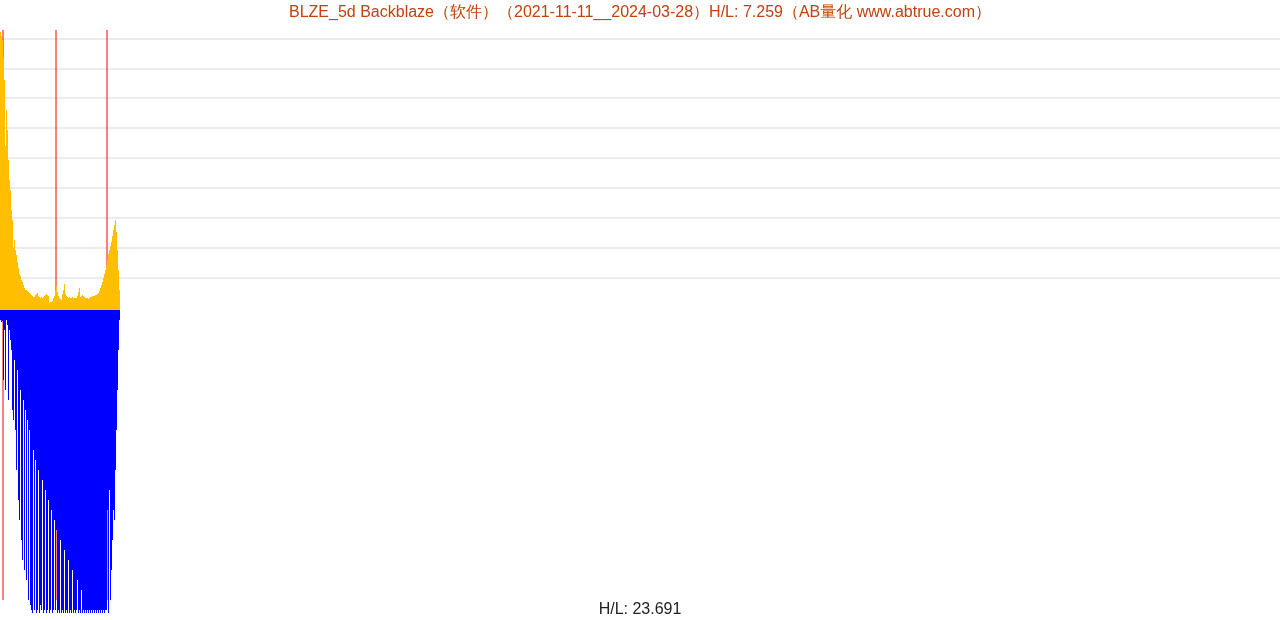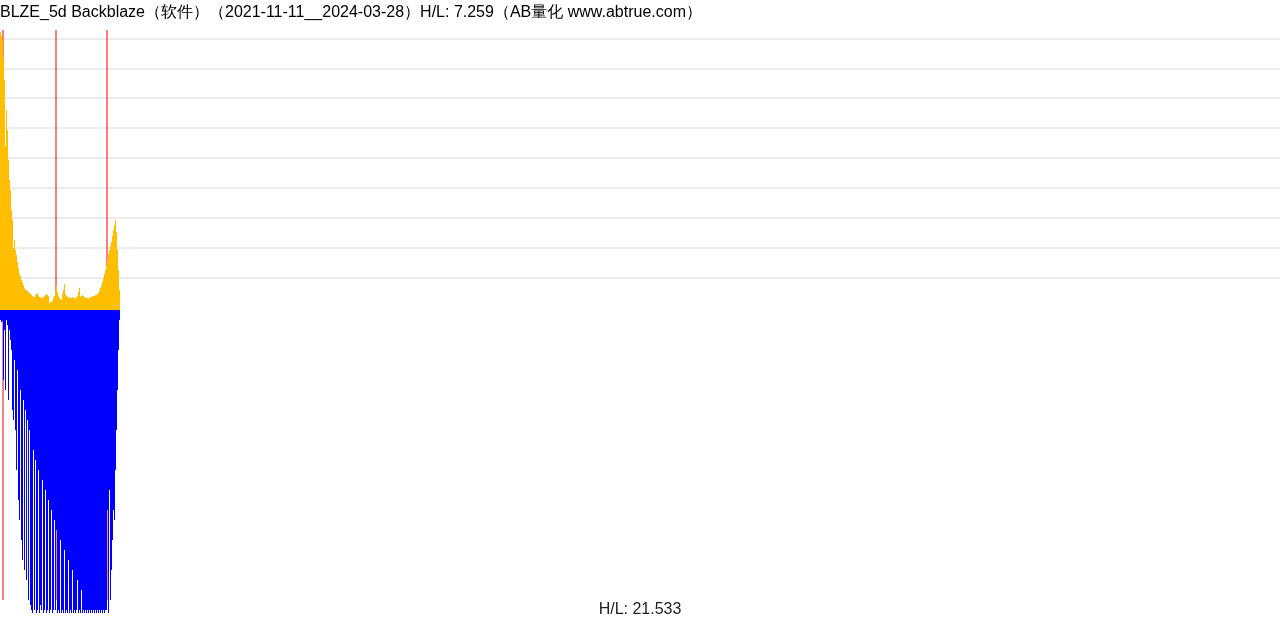--- a/index.html
+++ b/index.html
@@ -10,23 +10,23 @@
     background: #ffffff;
     font-family: "Segoe UI", "Microsoft YaHei", Arial, sans-serif;
     overflow: hidden;
     position: relative;
   }
   .title {
     position: absolute;
     top: 2px;
     left: 0;
     width: 100%;
-    text-align: left;
+    text-align: center;
     font-size: 16px;
-    color: #000000;
+    color: #c2410c;
     font-weight: 400;
   }
   .footer {
     position: absolute;
     bottom: 2px;
     left: 0;
     width: 100%;
     text-align: center;
     font-size: 16px;
     color: #222;
@@ -299,13 +299,13 @@
       <rect x="114.00" width="1.00" y="310.00" height="210.00" fill="#0000ff"></rect>
       <rect x="115.00" width="1.00" y="310.00" height="160.00" fill="#0000ff"></rect>
       <rect x="116.00" width="1.00" y="310.00" height="120.00" fill="#0000ff"></rect>
       <rect x="117.00" width="1.00" y="310.00" height="80.00" fill="#0000ff"></rect>
       <rect x="118.00" width="1.00" y="310.00" height="40.00" fill="#0000ff"></rect>
       <rect x="119.00" width="1.00" y="310.00" height="10.00" fill="#0000ff"></rect>
     </g>
 </svg>
 
 <div class="title">BLZE_5d Backblaze（软件）（2021-11-11__2024-03-28）H/L: 7.259（AB量化  www.abtrue.com）</div>
-<div class="footer">H/L: 21.533</div>
+<div class="footer">H/L: 23.691</div>
 
 </body></html>

